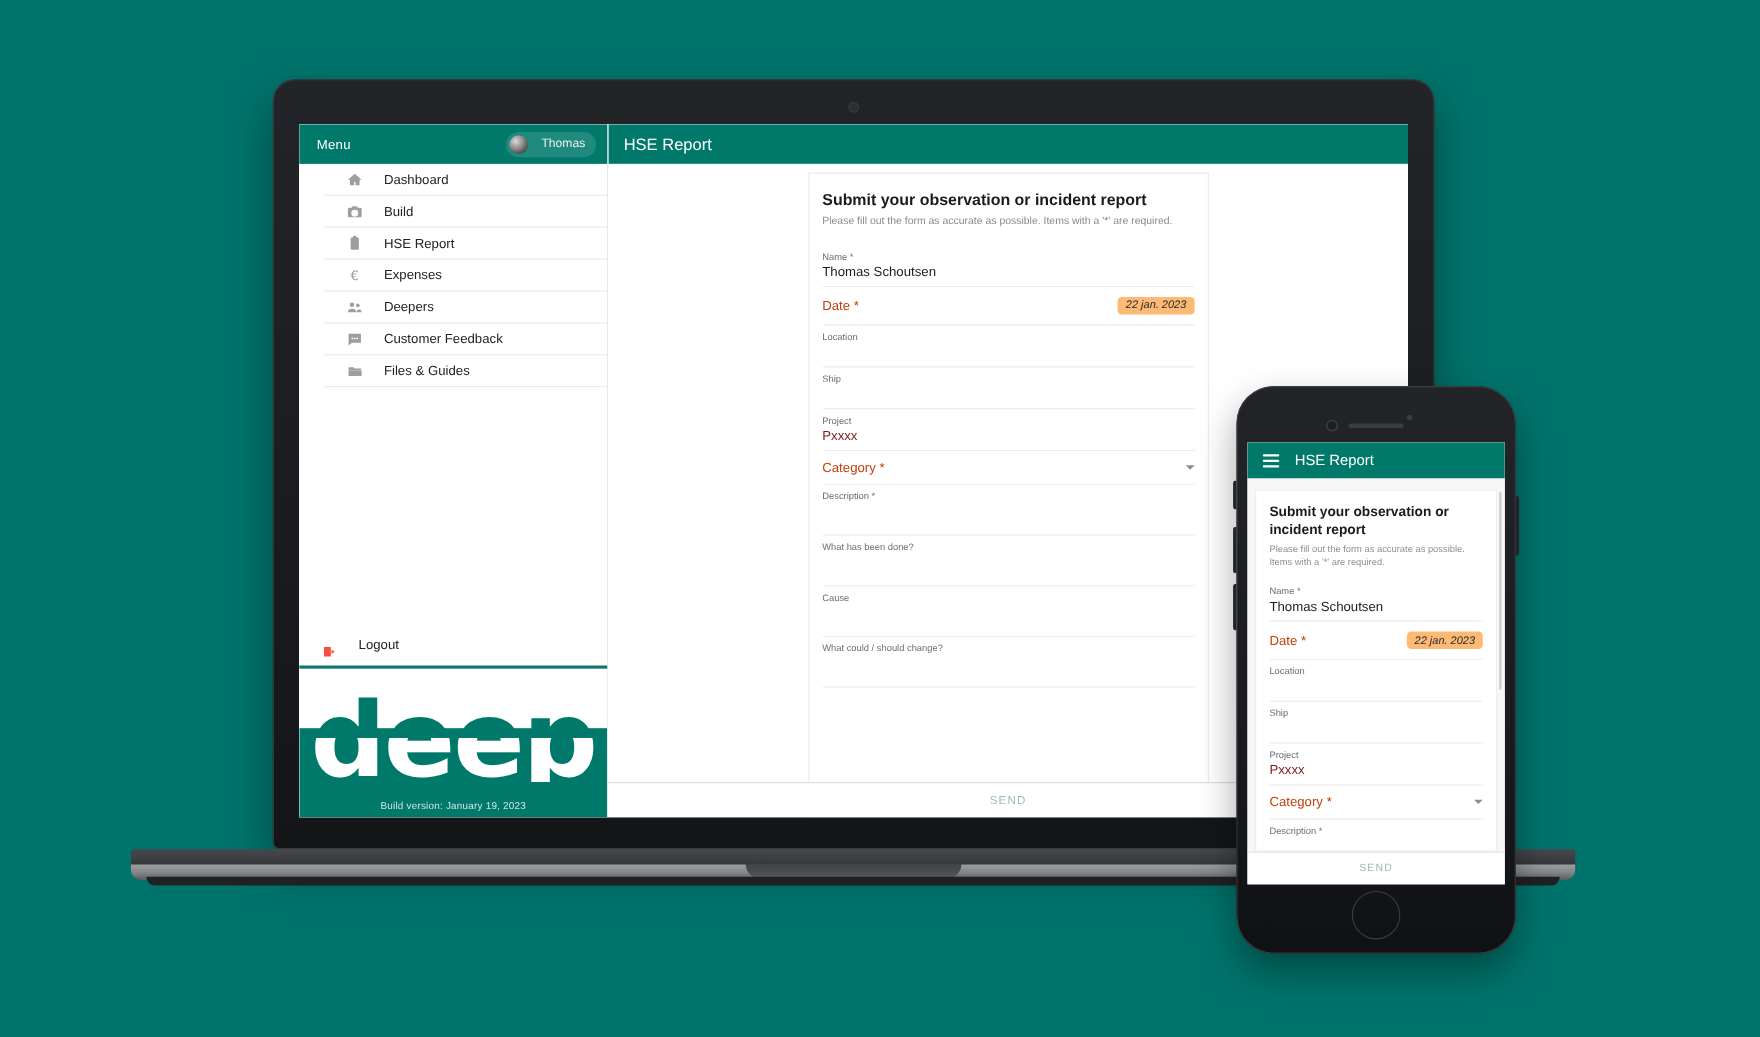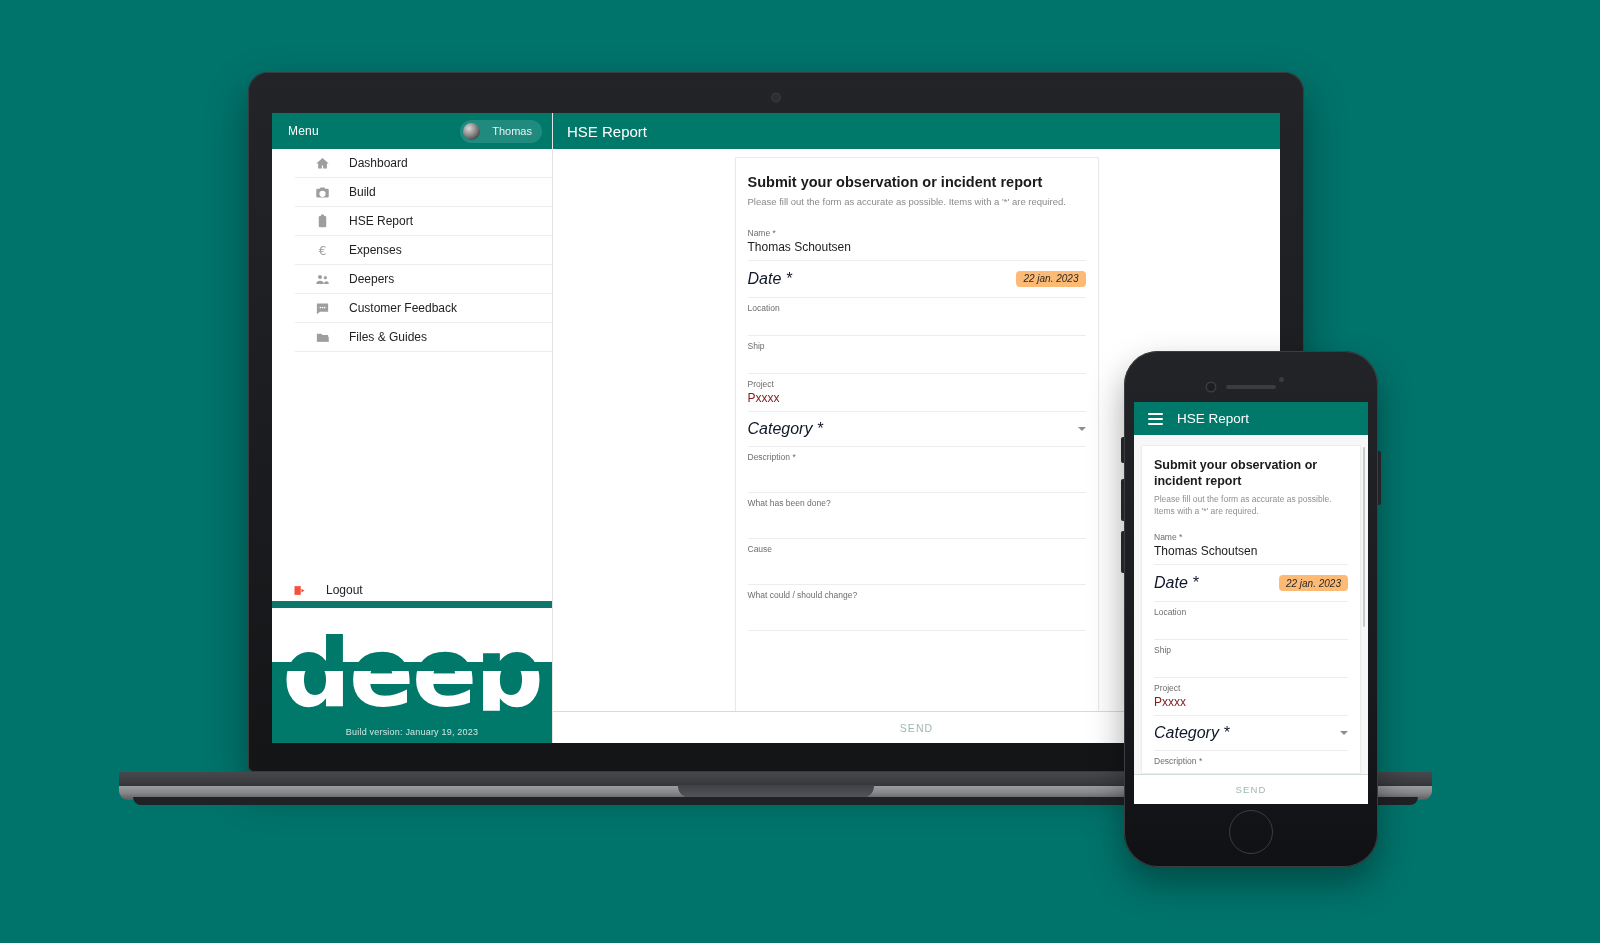--- a/index.html
+++ b/index.html
@@ -84,22 +84,22 @@
     display:flex; align-items:center; height: 29px; padding: 0 10px 0 12px;
     border-bottom: 1px solid #ececec; cursor: pointer; margin-left: 23px;
   }
   .nav-item:first-child { border-top: none; }
   .nav-ico { width: 30px; flex: none; display:flex; align-items:center; justify-content:center; color:#9a9a9a; }
   .nav-ico svg { width: 15px; height: 15px; fill: #9e9e9e; display:block; }
   .nav-label { font-size: 12px; color: #222; margin-left: 12px; }
 
   .nav-spacer { flex: 1 1 auto; }
   .logout-item {
-    display:flex; align-items:center; height: 29px; padding: 0 10px 0 12px;
-    border-bottom: 7px solid #0f766e; cursor:pointer; flex:none;
+    display:flex; height: 29px; padding: 0 10px 0 12px;
+    border-bottom: 3px solid #0f766e; cursor:pointer; flex:none;
   }
   .logout-item .nav-ico svg { fill: #f4503c; }
 
   .brand {
     flex: none; height: 135px; position: relative; overflow: hidden; background: #fff;
   }
   .brand-lower { position:absolute; left:0; top:54px; width:100%; height:81px; background:#00796b; }
   .brand-word {
     position: absolute; left: 50%; top: 50%; transform: translate(-50%,-54%);
     font-family: "DejaVu Sans", sans-serif;
@@ -135,21 +135,21 @@
   .card-h { font-size: 14.5px; color:#1b1b1b; font-weight:700; padding: 0 12px; }
   .card-sub { font-size: 9.5px; color:#8a8a8a; padding: 6px 12px 0; line-height:1.35; }
   .form { padding: 14px 12px 0; }
 
   .field { border-bottom: 1px solid #ececec; padding: 5px 0 6px; }
   .f-label { font-size: 8.5px; color: #6d6d6d; }
   .f-value { font-size: 12px; color:#1c1c1c; margin-top:2px; }
   .f-value.ph { color:#7f1d1d; }
 
   .field.row { display:flex; align-items:center; justify-content:space-between; padding: 9px 0 9px; }
-  .f-label-lg { font-size: 16px; color:#0f172a;font-style:italic; }
+  .f-label-lg { font-size: 12px; color:#c2410c; }
   .pill {
     background:#fdba74; border-radius: 4px; padding: 2.5px 7px;
     font-size: 10px; color:#2a2a2a;font-style:italic;
   }
 
   .field.tall { height: 38px; }
   .field.tall2 { height: 46px; }
   .field.select { display:flex; align-items:center; justify-content:space-between; padding: 8px 0 8px; }
   .caret { width:0; height:0; border-left:4px solid transparent; border-right:4px solid transparent; border-top:4.5px solid #8e8e8e; }
 

